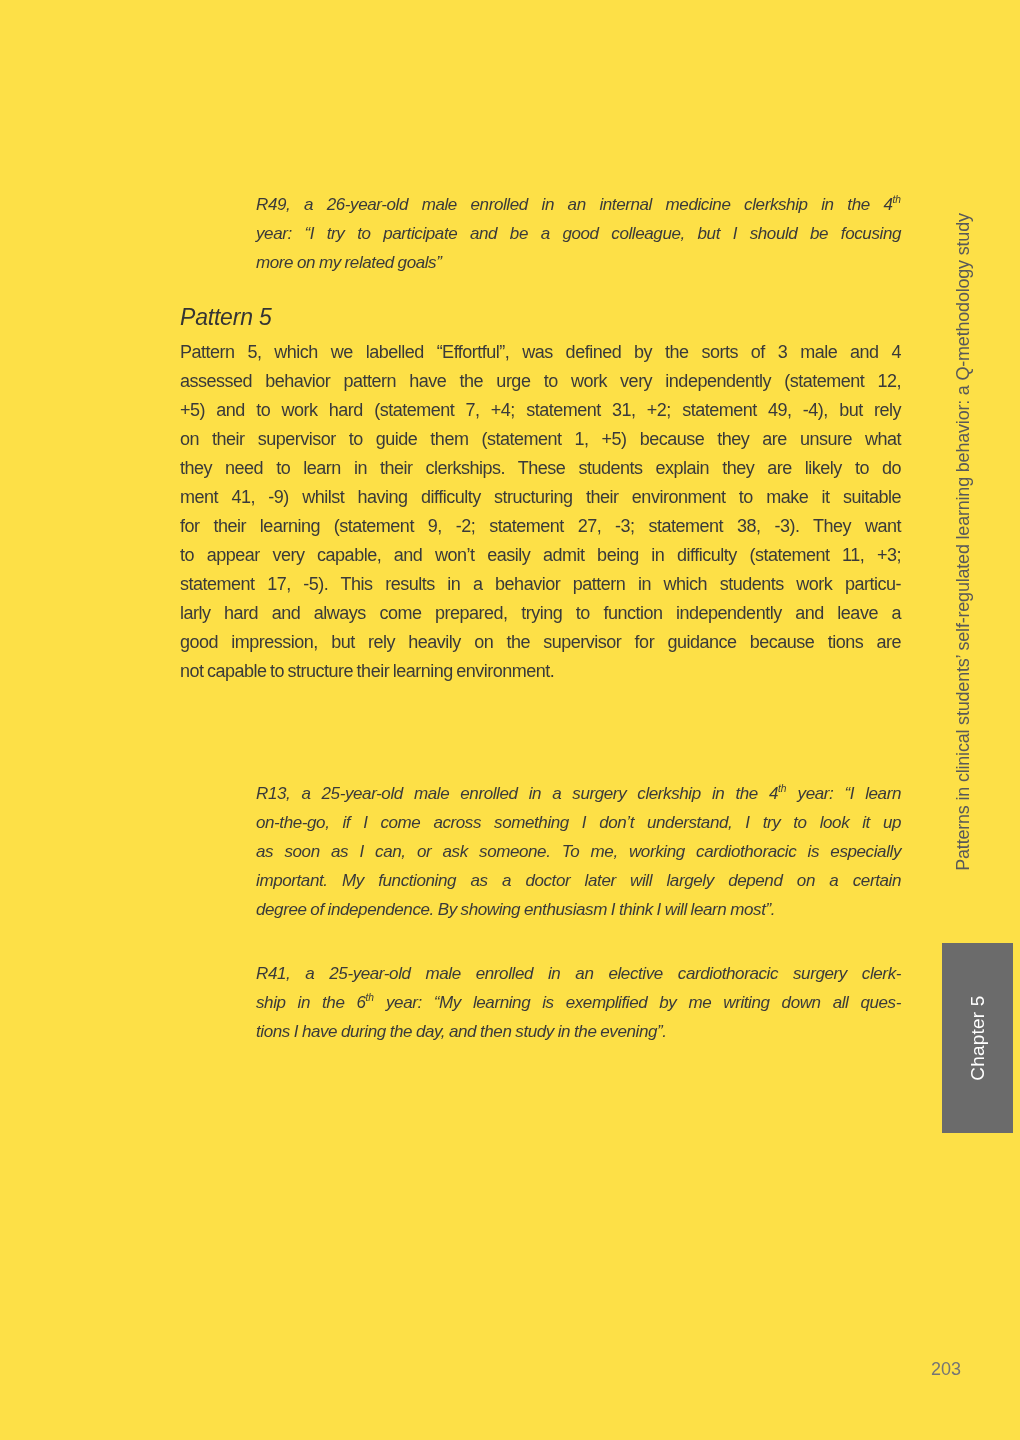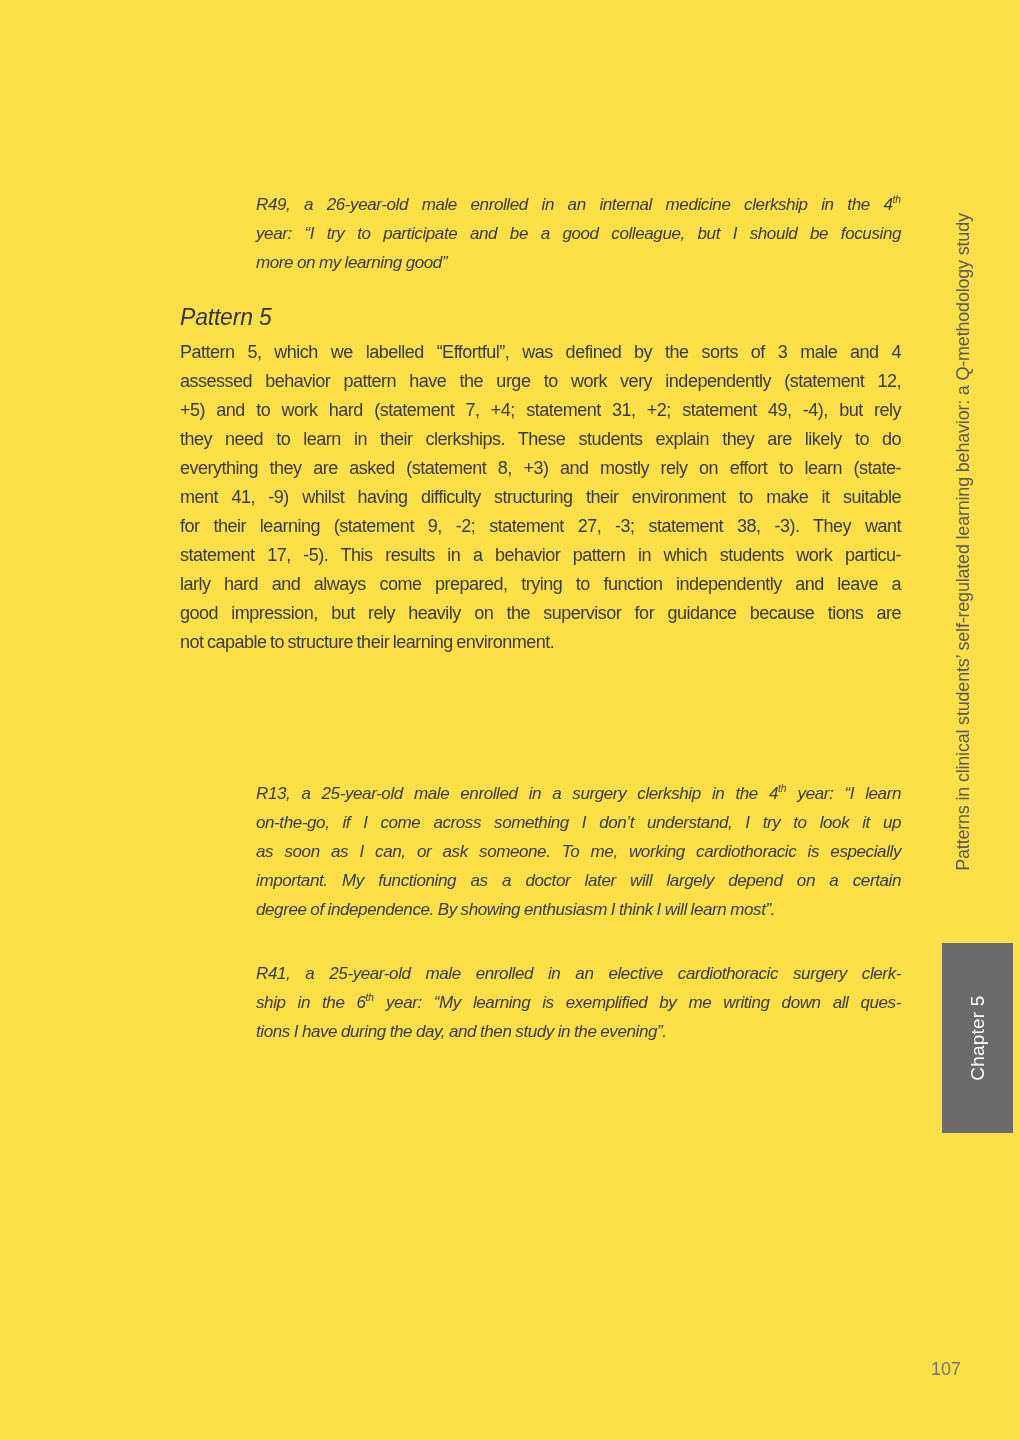--- a/index.html
+++ b/index.html
@@ -111,33 +111,34 @@
 </style>
 </head>
 <body>
 
 <div class="page">
 
   <main>
     <blockquote class="quote" id="quote-r49">
         <div class="ln">R49, a 26-year-old male enrolled in an internal medicine clerkship in the 4<sup>th</sup></div>
         <div class="ln">year: “I try to participate and be a good colleague, but I should be focusing</div>
-        <div class="ln last">more on my learning good”</div>
+        <div class="ln last">more on my related goals”</div>
       </blockquote>
 
     <h2 class="heading">Pattern 5</h2>
 
     <div class="para">
         <div class="ln">Pattern 5, which we labelled “Effortful”, was defined by the sorts of 3 male and 4</div>
         <div class="ln">assessed behavior pattern have the urge to work very independently (statement 12,</div>
         <div class="ln">+5) and to work hard (statement 7, +4; statement 31, +2; statement 49, -4), but rely</div>
+        <div class="ln">on their supervisor to guide them (statement 1, +5) because they are unsure what</div>
         <div class="ln">they need to learn in their clerkships. These students explain they are likely to do</div>
-        <div class="ln">everything they are asked (statement 8, +3) and mostly rely on effort to learn (state-</div>
         <div class="ln">ment 41, -9) whilst having difficulty structuring their environment to make it suitable</div>
         <div class="ln">for their learning (statement 9, -2; statement 27, -3; statement 38, -3). They want</div>
+        <div class="ln">to appear very capable, and won’t easily admit being in difficulty (statement 11, +3;</div>
         <div class="ln">statement 17, -5). This results in a behavior pattern in which students work particu-</div>
         <div class="ln">larly hard and always come prepared, trying to function independently and leave a</div>
         <div class="ln">good impression, but rely heavily on the supervisor for guidance because tions are</div>
         <div class="ln last">not capable to structure their learning environment.</div>
       </div>
 
     <blockquote class="quote" id="quote-r13">
         <div class="ln">R13, a 25-year-old male enrolled in a surgery clerkship in the 4<sup>th</sup> year: “I learn</div>
         <div class="ln">on-the-go, if I come across something I don’t understand, I try to look it up</div>
         <div class="ln">as soon as I can, or ask someone. To me, working cardiothoracic is especially</div>
@@ -153,15 +154,15 @@
   </main>
 
   <aside>
     <div class="side-title">Patterns in clinical students’ self-regulated learning behavior: a Q-methodology study</div>
 
     <div class="chapter-box">
       <span class="chapter-label">Chapter 5</span>
     </div>
   </aside>
 
-  <div class="page-number">107</div>
+  <div class="page-number">203</div>
 
 </div>
 
 </body></html>

